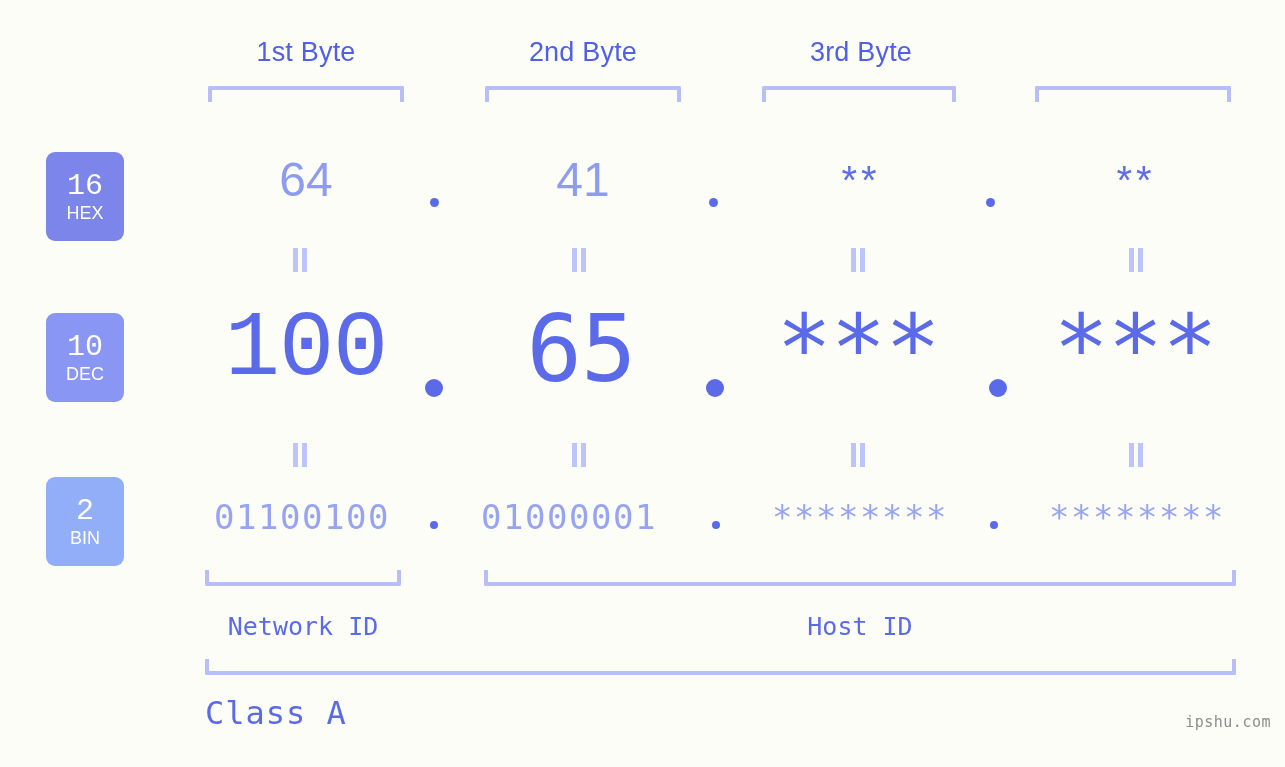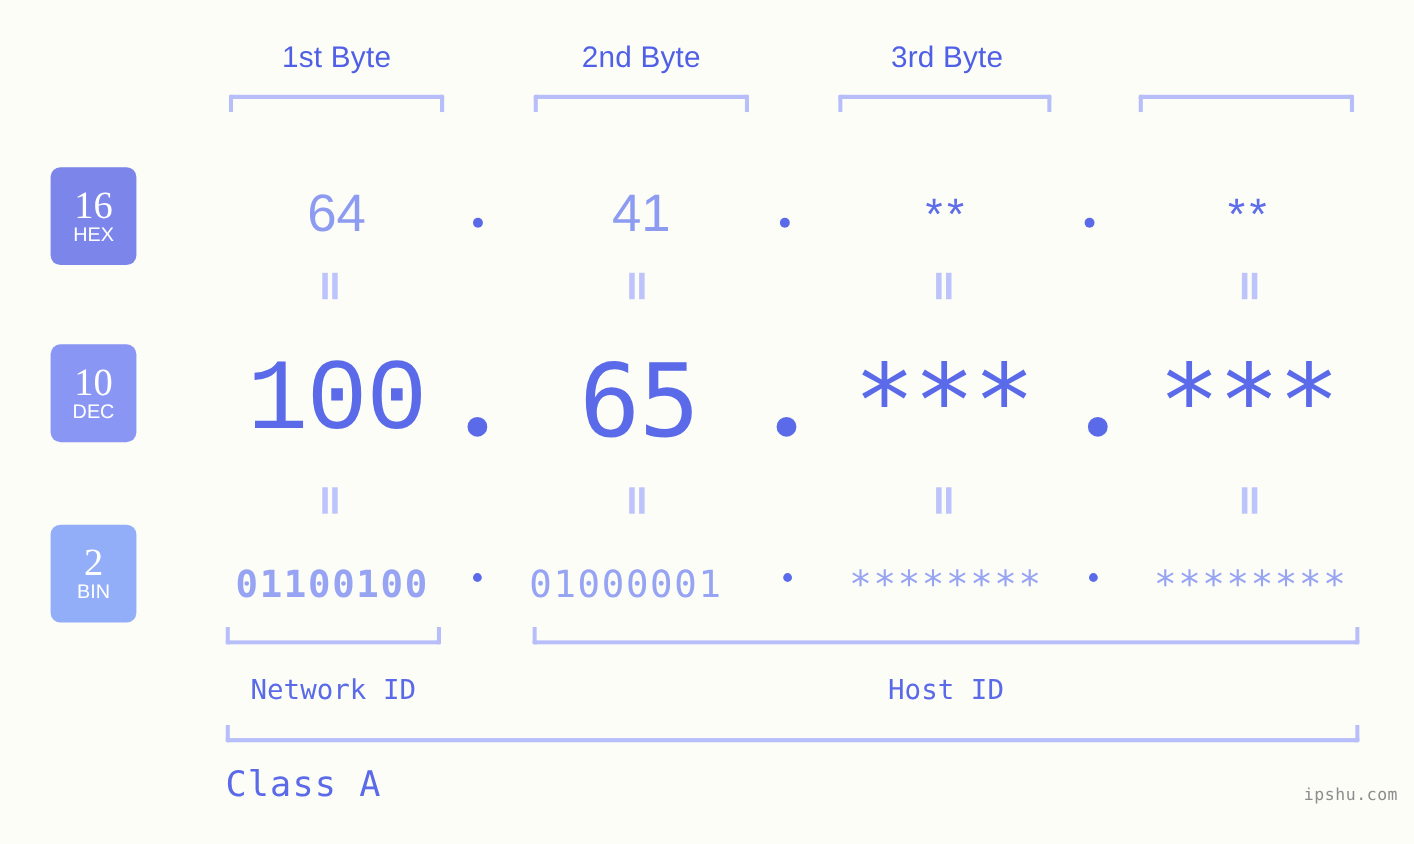--- a/index.html
+++ b/index.html
@@ -67,40 +67,39 @@
     border-radius: 9px;
     color: #ffffff;
     text-align: center;
     display: flex;
     flex-direction: column;
     align-items: center;
     justify-content: center;
     box-sizing: border-box;
   }
   .badge .num {
-    font-size: 35px;
+    font-size: 30px;
     line-height: 33px;
     font-weight: 400;
-    font-family: Liberation Serif, serif;
+    font-family: Liberation Mono, monospace;
   }
   .badge .nm {
     font-size: 18px;
     line-height: 21px;
     font-family: "Liberation Sans", sans-serif;
   }
   #badge-hex { top: 152px; height: 89px; background: #7b85ea; }
   #badge-dec { top: 313px; height: 89px; background: #8a96f3; }
   #badge-bin { top: 477px; height: 89px; background: #93aef8; }
 
   
   .val {
     position: absolute;
     text-align: center;
     white-space: nowrap;
-    margin-top: 15px;
   }
 
   
   .hex-row .val {
     top: 148px;
     height: 64px;
     line-height: 64px;
     font-size: 48px;
     font-family: "Liberation Sans", sans-serif;
   }
@@ -268,21 +267,21 @@
   <div class="eqbars eq-bot" style="left:851px;">
       <i></i>
       <i></i>
     </div>
   <div class="eqbars eq-bot" style="left:1129px;">
       <i></i>
       <i></i>
     </div>
 
   <div class="bin-row">
-    <div class="val" style="left:200px; width:204px;font-weight:bold;">01100100</div>
+    <div class="val" style="left:200px; width:204px;">01100100</div>
     <div class="dot dot-bin" style="left:430px;"></div>
     <div class="val" style="left:467px; width:204px;">01000001</div>
     <div class="dot dot-bin" style="left:712px;"></div>
     <div class="val bin-star" style="left:758px; width:204px;">********</div>
     <div class="dot dot-bin" style="left:990px;"></div>
     <div class="val bin-star" style="left:1035px; width:204px;">********</div>
   </div>
 
   <div class="bottom-bracket" style="left:205px; top:570px; width:196px;"></div>
   <div class="bottom-bracket" style="left:484px; top:570px; width:752px;"></div>

